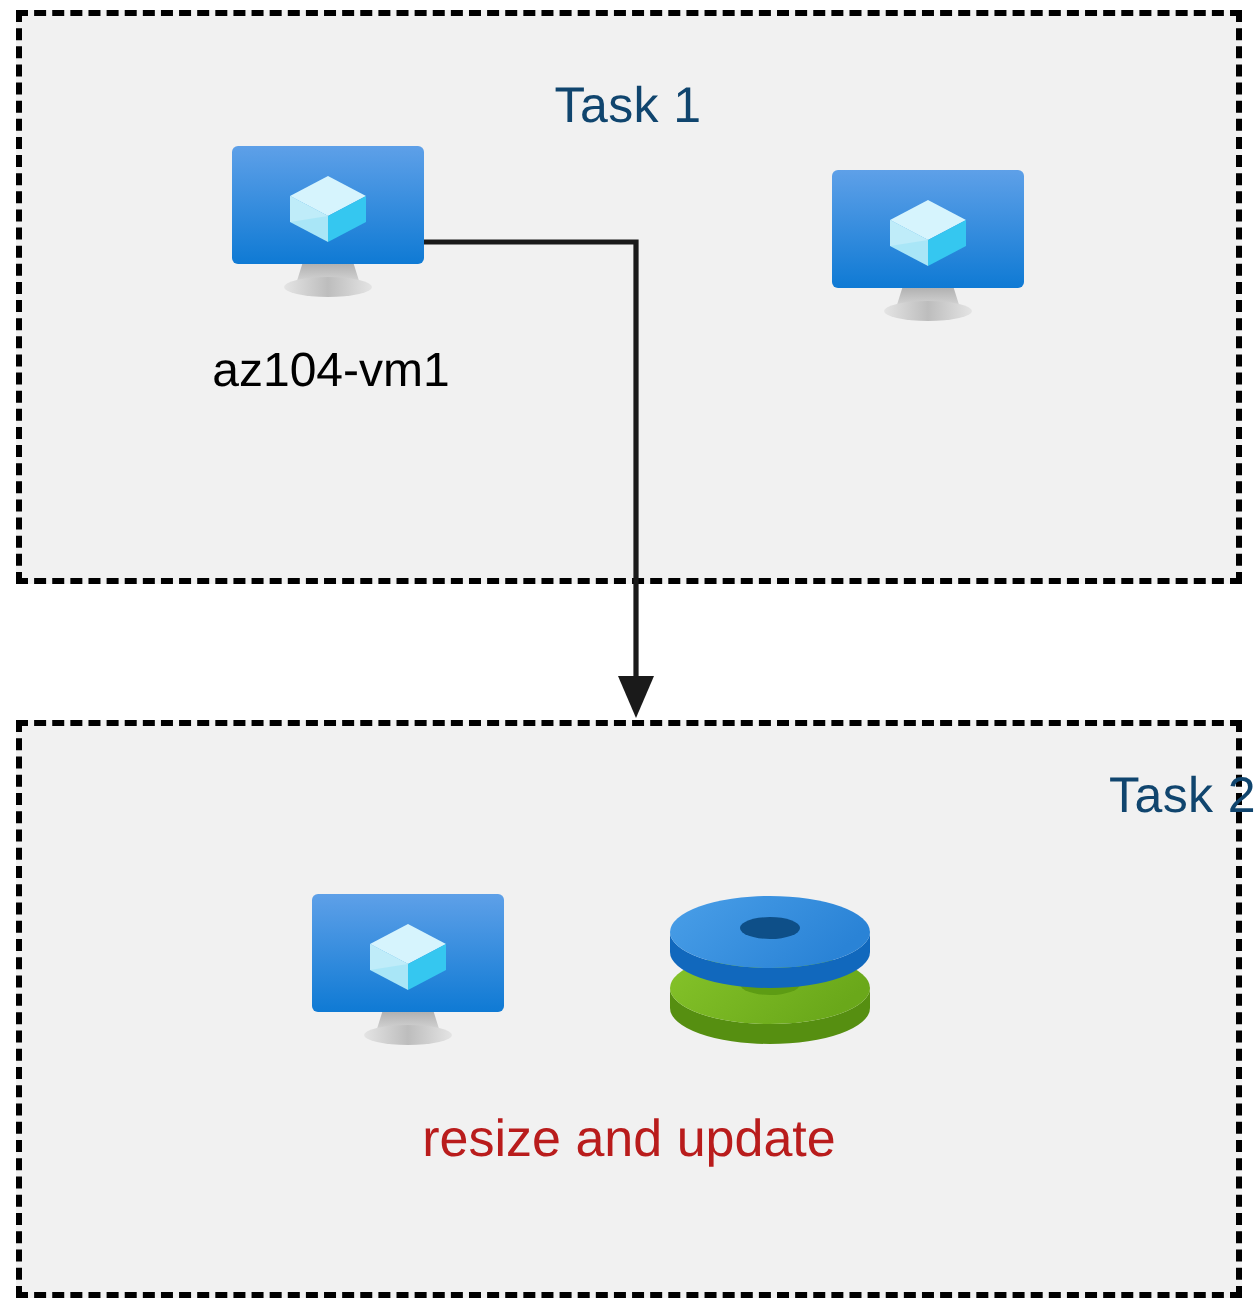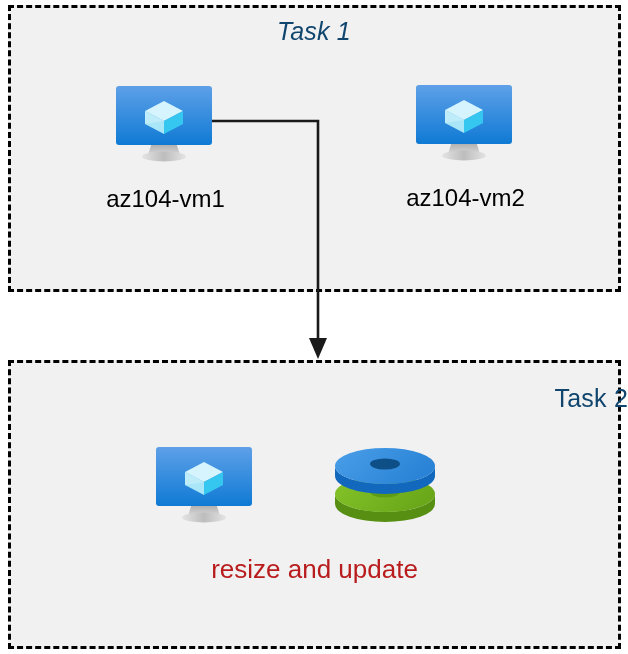--- a/index.html
+++ b/index.html
@@ -33,29 +33,29 @@
     position: absolute;
     left: 0;
     width: 100%;
     text-align: center;
     color: #10456e;
     font-size: 25px;
     line-height: 30px;
     letter-spacing: 0.2px;
     white-space: nowrap;
   }
-  #task1-title { top: 16px; font-style: italic; }
+  #task1-title { top: 38px; }
   #task2-title { top: 383px; text-align: right; }
 
   
   .node {
     position: absolute;
     text-align: center;
   }
-  #node-vm1 { left: 58px;  top: 81px;  width: 215px; }
+  #node-vm1 { left: 58px;  top: 68px;  width: 215px; }
   #node-vm2 { left: 358px; top: 80px;  width: 215px; }
   #node-vm3 { left: 128px; top: 442px; width: 155px; }
   #node-disks{ left: 320px; top: 442px; width: 130px; }
 
   .node-label {
     margin-top: 14px;
     color: #000000;
     font-size: 24px;
     line-height: 31px;
     white-space: nowrap;
@@ -164,21 +164,20 @@
         <ellipse cx="53" cy="75.5" rx="22" ry="5" fill="url(#base2)"></ellipse>
         <rect x="5" y="5" width="96" height="59" rx="3" fill="url(#scr2)"></rect>
         <g>
           <polygon points="53,20 72,30 53,40 34,30" fill="#d6f4fd"></polygon>
           <polygon points="34,30 53,40 53,53 34,43" fill="#a9e6f7"></polygon>
           <polygon points="72,30 53,40 53,53 72,43" fill="#35c7f0"></polygon>
           <polygon points="34,30 53,40 34,43" fill="#bfecf9"></polygon>
         </g>
       </svg>
     </div>
-    <div class="node-label">az104-vm2</div>
   </div>
 
   <div class="task-box" id="task2-box"></div>
   <div class="task-title" id="task2-title">Task 2</div>
 
   <div class="node" id="node-vm3">
     <div class="vm-icon">
       <svg width="110" height="88" viewBox="0 0 110 88" xmlns="http://www.w3.org/2000/svg">
         <defs>
           <linearGradient id="scr3" x1="0" y1="0" x2="0" y2="1">

